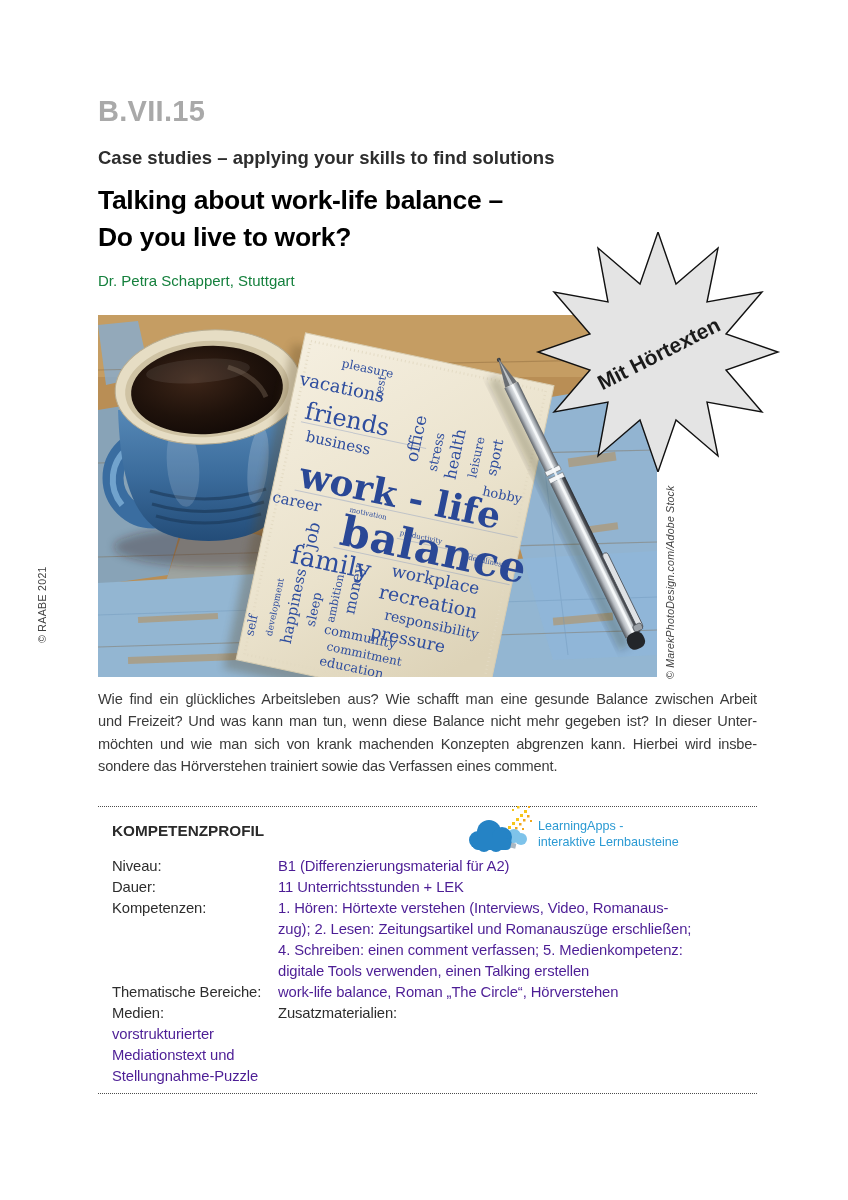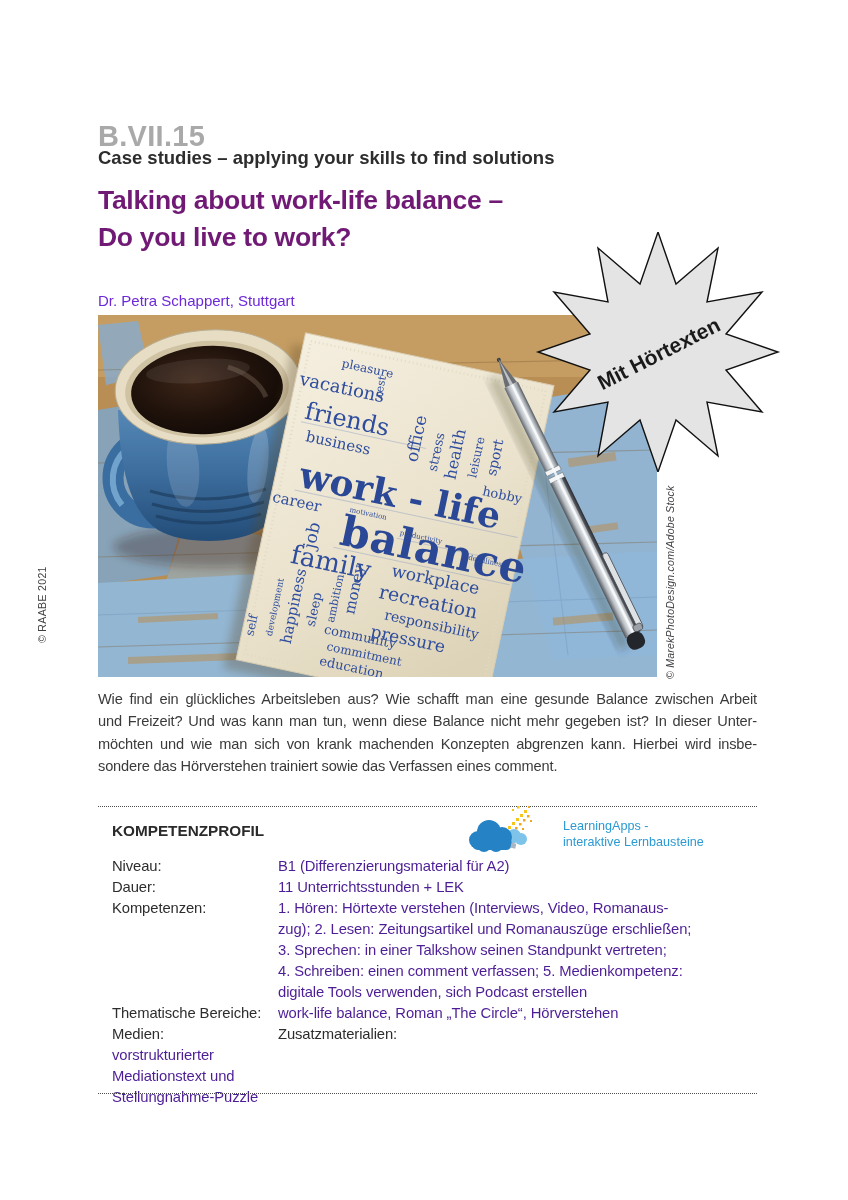--- a/index.html
+++ b/index.html
@@ -1,34 +1,34 @@
 <!DOCTYPE html>
 <html><head>
 <meta charset="utf-8">
 <style>
   html,body{margin:0;padding:0;background:#fff;}
   .page{position:relative;width:848px;height:1200px;background:#ffffff;overflow:hidden;
         font-family:"Liberation Sans",sans-serif;color:#3b3b3b;}
   .abs{position:absolute;}
-  .code{left:98px;top:95px;font-size:29px;font-weight:700;color:#a9a9a9;letter-spacing:.3px;margin-top:25px;}
+  .code{left:98px;top:95px;font-size:29px;font-weight:700;color:#a9a9a9;letter-spacing:.3px;}
   .series{left:98px;top:147px;font-size:18.5px;font-weight:700;color:#2d2d2d;}
-  .title{left:98px;top:182px;font-size:26.5px;font-weight:700;color:#701a75;line-height:37px;letter-spacing:-.3px;}
-  .author{left:98px;top:292px;font-size:15px;color:#6d28d9;}
+  .title{left:98px;top:182px;font-size:26.5px;font-weight:700;color:#000000;line-height:37px;letter-spacing:-.3px;}
+  .author{left:98px;top:272px;font-size:15px;color:#15803d;}
   .photo{left:98px;top:315px;width:559px;height:362px;}
   .badge{left:534px;top:232px;width:248px;height:240px;}
   .vert{position:absolute;transform-origin:0 0;transform:rotate(-90deg);white-space:nowrap;}
   .credit{left:664px;top:679px;font-size:10.6px;font-style:italic;color:#3f3f3f;letter-spacing:.2px;}
   .raabe{left:36px;top:643px;font-size:10.6px;color:#3f3f3f;letter-spacing:.3px;}
   .intro{left:98px;top:688px;width:659px;font-size:14.6px;line-height:22.4px;letter-spacing:-.15px;color:#3a3a3a;}
   .iline{text-align:justify;text-align-last:justify;}
   .iline.last{text-align-last:left;}
   .dots{left:98px;width:659px;height:0;border-top:1.7px dotted #4c4c4c;}
   .kp-head{left:112px;top:822px;font-size:15.3px;font-weight:700;color:#2a2a2a;text-align:center;}
   .logo{left:464px;top:802px;width:72px;height:56px;}
-  .logo-text{left:538px;top:819px;font-size:12.6px;line-height:15.5px;color:#2b9ad3;margin-left:25px;}
+  .logo-text{left:538px;top:819px;font-size:12.6px;line-height:15.5px;color:#2b9ad3;}
   .kp-table{left:112px;top:856px;width:645px;display:grid;grid-template-columns:166px 479px;
             font-size:14.8px;line-height:21px;letter-spacing:-.1px;}
   .kp-label{font-weight:400;color:#2d2d2d;}
   .kp-value{color:#4c1d95;}
   .it{}
   .cloud-w{font-family:"DejaVu Serif",serif;fill:#2e4d9e;}
   .cloud-big{font-family:"DejaVu Serif",serif;fill:#2a4896;font-weight:600;}
   .badge-text{font-family:"Liberation Sans",sans-serif;font-weight:700;font-size:21px;fill:#1a1a1a;}
 </style>
 </head>
@@ -250,23 +250,22 @@
     <div class="kp-label">Niveau:</div>
     <div class="kp-value">B1 (Differenzierungsmaterial für A2)</div>
 
     <div class="kp-label">Dauer:</div>
     <div class="kp-value">11 Unterrichtsstunden + LEK</div>
 
     <div class="kp-label">Kompetenzen:</div>
     <div class="kp-value">
       <div>1. Hören: Hörtexte verstehen (Interviews, Video, Romanaus-</div>
       <div>zug); 2. Lesen: Zeitungsartikel und Romanauszüge erschließen;</div>
-      <div>3. Sprechen: in einer Talkshow seinen Standpunkt vertreten;</div>
       <div><span>4. Schreiben: einen </span><span class="it">comment</span><span> verfassen; 5. Medienkompetenz:</span></div>
-      <div>digitale Tools verwenden, sich Podcast erstellen</div>
+      <div>digitale Tools verwenden, einen Talking erstellen</div>
     </div>
 
     <div class="kp-label">Thematische Bereiche:</div>
     <div class="kp-value"><span class="it">work-life balance</span><span>, Roman „</span><span class="it">The Circle</span><span>“, Hörverstehen</span></div>
 
     <div class="kp-label">Medien:</div>
 
     <div class="kp-label">Zusatzmaterialien:</div>
     <div class="kp-value">vorstrukturierter Mediationstext und Stellungnahme-Puzzle</div>
   </div>

